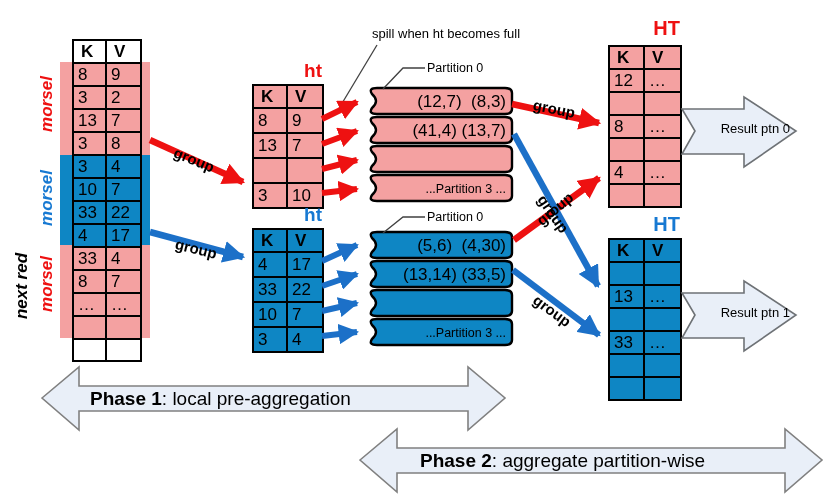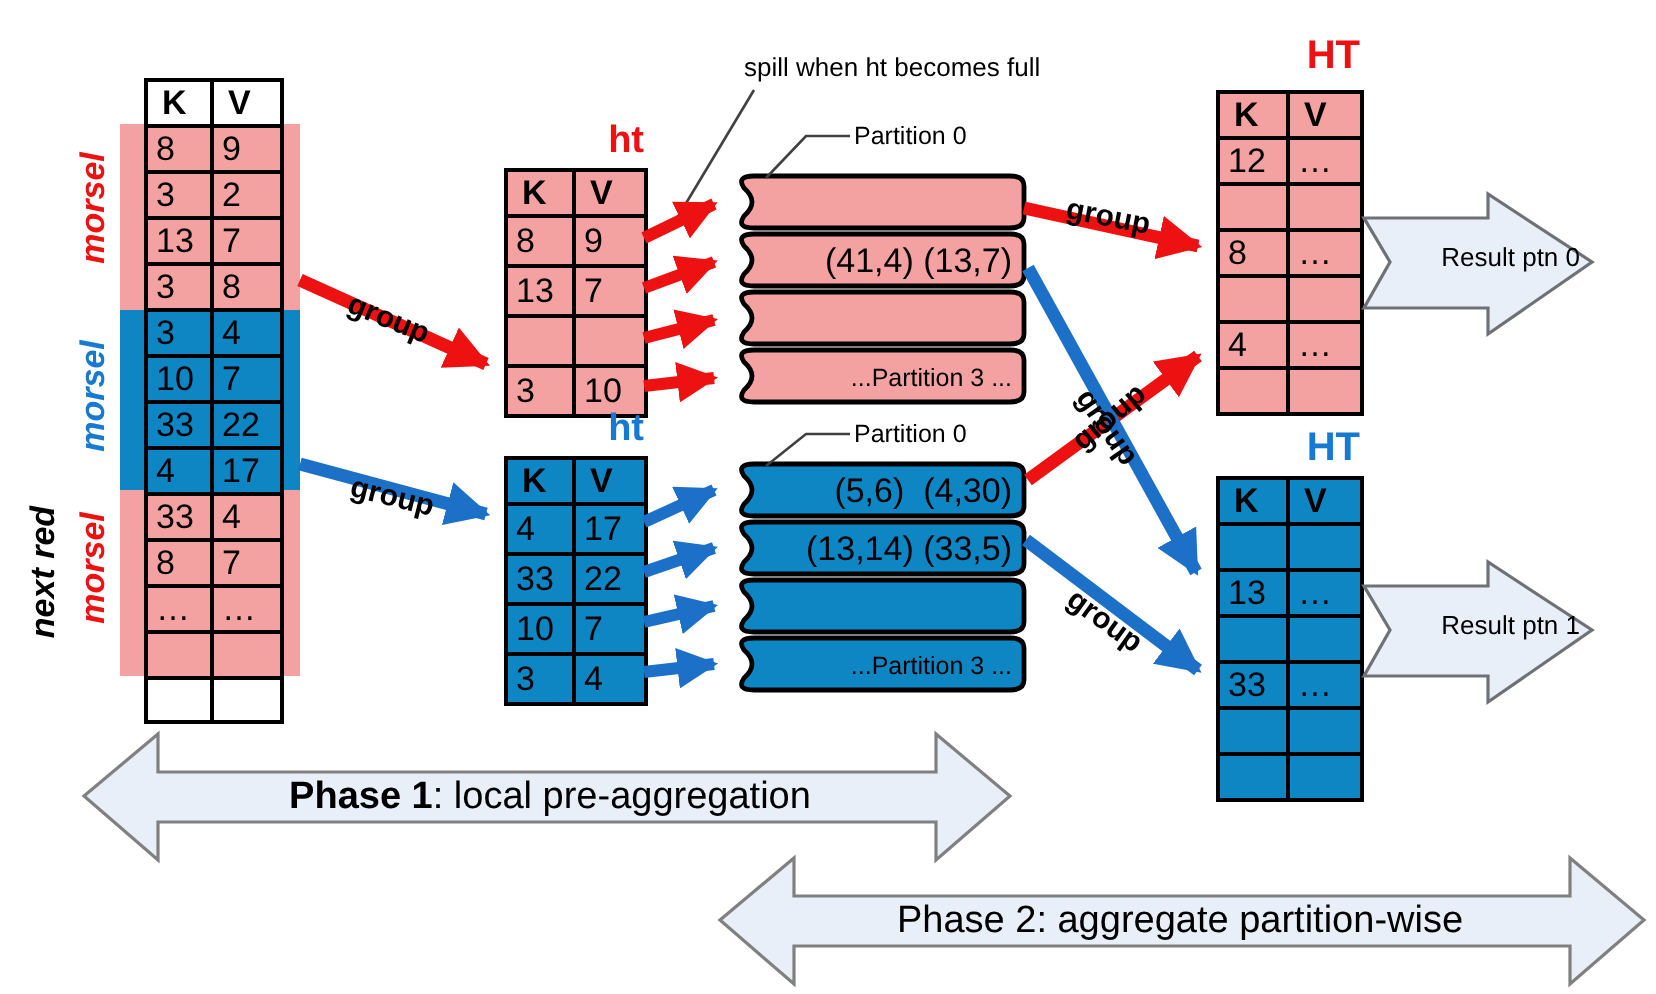--- a/index.html
+++ b/index.html
@@ -20,21 +20,21 @@
   .vlabel{position:absolute;height:18px;line-height:18px;transform:rotate(-90deg);
           font-style:italic;font-weight:bold;font-size:17px;text-align:center;white-space:nowrap}
   .redtxt{color:#EE1111}.bluetxt{color:#1779D2}
   .title{position:absolute;font-weight:bold;text-align:right;line-height:1.1}
   .gl{position:absolute;width:56px;height:18px;font-weight:bold;font-size:15px;
       text-align:center;line-height:18px}
   .striptext{position:absolute;width:126px;height:24px;line-height:24px;font-size:17px;
              text-align:right;white-space:pre}
   .stripsmall{text-align:right;font-size:12.5px}
   .callout{position:absolute;font-size:12.5px;white-space:nowrap}
-  .phase{position:absolute;text-align:center;font-size:19px;white-space:nowrap}
+  .phase{position:absolute;text-align:left;font-size:19px;white-space:nowrap}
   .result{position:absolute;width:100px;text-align:right;font-size:13px;white-space:nowrap}
   .note{position:absolute;font-size:13px;white-space:nowrap}
   svg{position:absolute;left:0;top:0;pointer-events:none}
 </style>
 </head>
 <body>
 
 <div id="canvas">
 
   <div class="blockrect" style="left:60px;top:62px;width:90px;height:93px;background:#F4A1A1"></div>
@@ -294,20 +294,21 @@
     <line x1="514" y1="240" x2="599" y2="178" stroke="#EE1111" stroke-width="6.5" marker-end="url(#mr)"></line>
     <line x1="514" y1="134" x2="598" y2="286" stroke="#1C70C8" stroke-width="6.5" marker-end="url(#mb)"></line>
     <line x1="513" y1="270" x2="599" y2="335" stroke="#1C70C8" stroke-width="6.5" marker-end="url(#mb)"></line>
   </svg>
 
   <div class="note" style="left:372px;top:26px">spill when ht becomes full</div>
 
   <div class="callout" style="left:427px;top:61px">Partition 0</div>
   <div class="callout" style="left:427px;top:210px">Partition 0</div>
 
+  <div class="striptext" style="left:380px;top:90px">(12,7)  (8,3)</div>
   <div class="striptext" style="left:380px;top:119px">(41,4) (13,7)</div>
   <div class="striptext stripsmall" style="left:380px;top:177px">...Partition 3 ...</div>
 
   <div class="striptext" style="left:380px;top:234px">(5,6)  (4,30)</div>
   <div class="striptext" style="left:380px;top:263px">(13,14) (33,5)</div>
   <div class="striptext stripsmall" style="left:380px;top:321px">...Partition 3 ...</div>
 
   <div class="gl" style="left:166px;top:151px;transform:rotate(22deg)">group</div>
   <div class="gl" style="left:168px;top:240px;transform:rotate(14deg)">group</div>
   <div class="gl" style="left:526px;top:100px;transform:rotate(11deg)">group</div>
@@ -315,16 +316,16 @@
   <div class="gl" style="left:525px;top:205px;transform:rotate(55deg)">group</div>
   <div class="gl" style="left:524px;top:302px;transform:rotate(36deg)">group</div>
 
   <div class="result" style="left:690px;top:121px">Result ptn 0</div>
   <div class="result" style="left:690px;top:305px">Result ptn 1</div>
 
   <div class="phase" style="left:90px;top:388px;width:370px">
     <span style="font-weight:bold">Phase 1</span><span>: local pre-aggregation</span>
   </div>
   <div class="phase" style="left:420px;top:450px;width:340px">
-    <span style="font-weight:normal">Phase 2</span><span>: aggregate partition-wise</span>
+    <span style="font-weight:bold">Phase 2</span><span>: aggregate partition-wise</span>
   </div>
 
 </div>
 
 </body></html>

